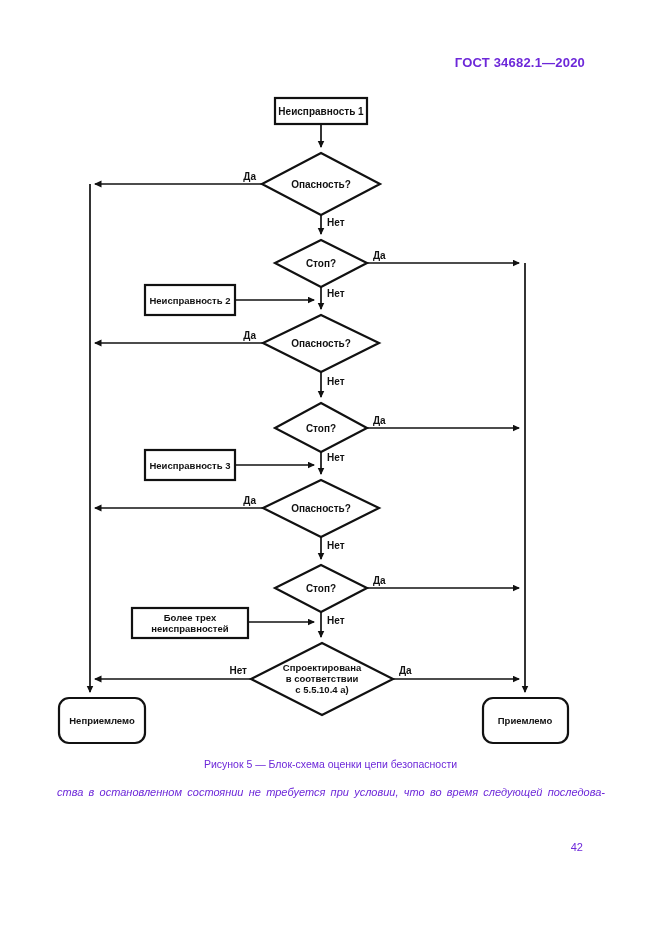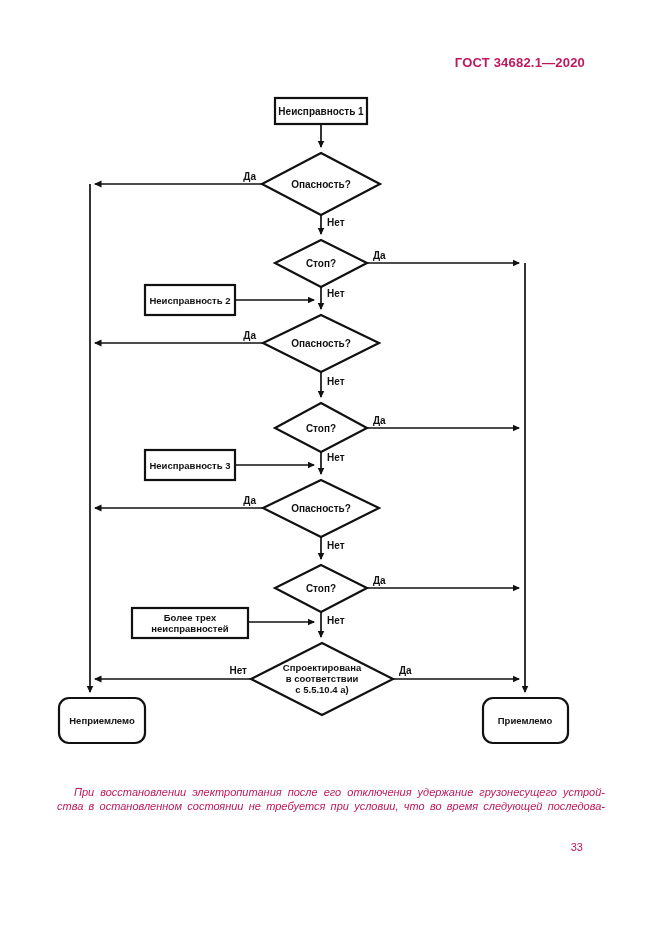--- a/index.html
+++ b/index.html
@@ -1,21 +1,21 @@
 <!DOCTYPE html>
 <html><head>
 <meta charset="utf-8">
 <style>
   html,body{margin:0;padding:0;background:#ffffff;}
   .page{
     position:relative;
     width:661px;height:935px;
     background:#ffffff;
     font-family:"Liberation Sans", sans-serif;
-    color:#be185d;
+    color:#6d28d9;
     overflow:hidden;
   }
   .doc-header{
     position:absolute;top:55px;right:76px;
     font-size:13px;font-weight:bold;letter-spacing:0.2px;
   }
   .flow-svg{position:absolute;top:0;left:0;}
   .flow-svg polygon,.flow-svg rect{fill:#ffffff;stroke:#111;stroke-width:2.2;}
   .flow-svg line{stroke:#111;stroke-width:1.7;}
   .flow-svg text{
@@ -151,21 +151,21 @@
       <text x="399" y="674">Да</text>
       <text x="327" y="226">Нет</text>
       <text x="327" y="297">Нет</text>
       <text x="327" y="385">Нет</text>
       <text x="327" y="461">Нет</text>
       <text x="327" y="549">Нет</text>
       <text x="327" y="624">Нет</text>
     </g>
   </svg>
 
+  <div class="figure-caption">Рисунок 5 — Блок-схема оценки цепи безопасности</div>
 
   <div class="paragraph">
-    <div class="para-line first">При восстановлении электропитания после его отключения удержание грузонесущего устрой-</div>
     <div class="para-line">ства в остановленном состоянии не требуется при условии, что во время следующей последова-</div>
   </div>
 
-  <div class="page-number">33</div>
+  <div class="page-number">42</div>
 
 </div>
 
 </body></html>

